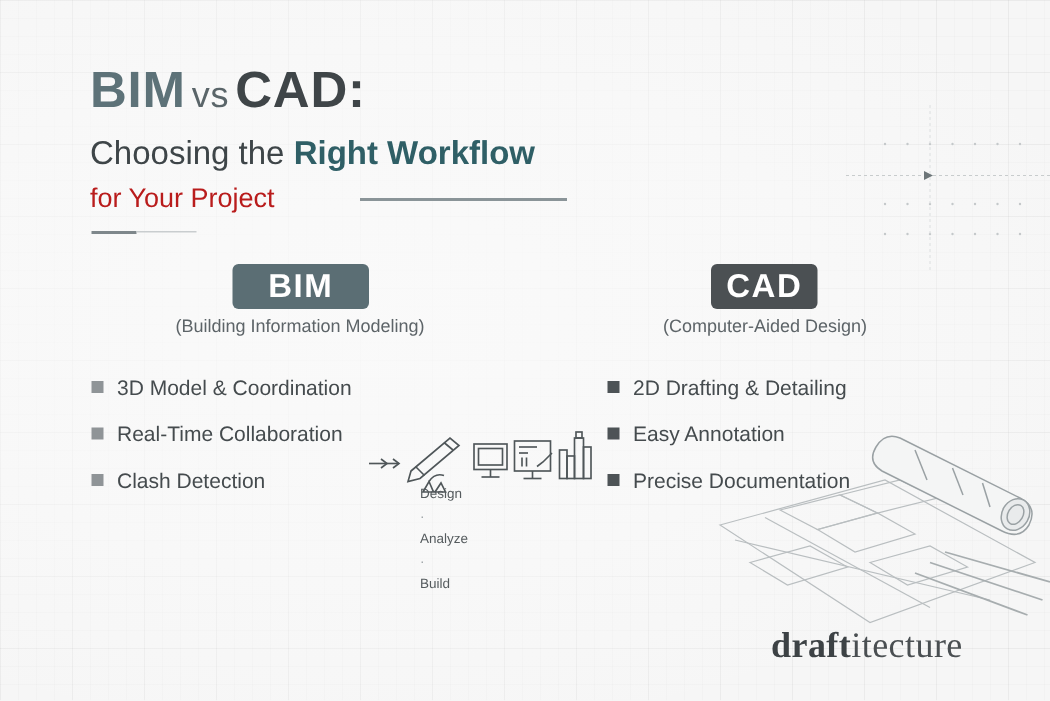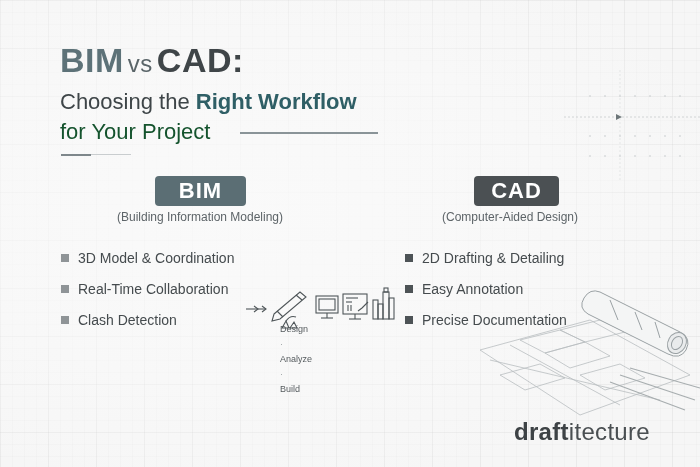--- a/index.html
+++ b/index.html
@@ -44,44 +44,44 @@
       font-family: "Liberation Sans", sans-serif;
       font-size: 22px;
       line-height: 28px;
       color: #3e4548;
       white-space: nowrap;
     }
     .t-accent { color: #2f5f66; font-weight: bold; margin-top: 16px; }
     .title-line3 {
       left: 60px; top: 118px;
       font-family: "Liberation Sans", sans-serif;
-      font-size: 22px;
+      font-size: 18px;
       line-height: 28px;
-      color: #14532d;
+      color: #b91c1c;
       white-space: nowrap;
     }
     .rule-right {
       left: 240px; top: 132px; width: 138px; height: 1.5px; background: #8a9498;
     }
     .rule-under-a { left: 61px; top: 154px; width: 30px; height: 2px; background: #7e878b; }
     .rule-under-b { left: 91px; top: 154px; width: 40px; height: 1px; background: #c9cdcf; }
 
     
     .badge {
       height: 30px;
       border-radius: 4px;
       color: #ffffff;
       font-family: "Liberation Sans", sans-serif;
       font-weight: bold;
       font-size: 22px;
       display: flex; align-items: center; justify-content: center;
       letter-spacing: 1px;
     }
     .badge-bim { left: 155px; top: 176px; width: 91px; background: #5b6e74; }
-    .badge-cad { left: 474px; top: 176px; width: 85px; background: #4b5053; }
+    .badge-cad { left: 474px; top: 176px; width: 71px; background: #4b5053; }
     .subtitle {
       font-family: "Liberation Sans", sans-serif;
       font-size: 12px;
       color: #5d6468;
       white-space: nowrap;
       text-align: center;
     }
     .sub-bim { left: 100px; top: 210px; width: 200px; }
     .sub-cad { left: 410px; top: 210px; width: 200px; }
 
@@ -114,21 +114,21 @@
       display: flex; gap: 5px; flex-direction: column;
     }
     .wf-sep { color: #9aa0a3; }
 
     
     .deco-svg { left: 460px; top: 280px; width: 240px; height: 140px; }
     .deco-tr { left: 560px; top: 70px; width: 140px; height: 110px; }
 
     .brand {
       left: 514px; top: 418px;
-      font-family: Liberation Sans, sans-serif;
+      font-family: Liberation Serif, serif;
       font-size: 24px;
       color: #3d4245;
       white-space: nowrap;
       letter-spacing: 0.3px;
     }
     .brand-bold { font-weight: bold; }
     .brand-light { font-weight: normal; color: #4a4f52; }
   </style>
 </head>
 <body>

